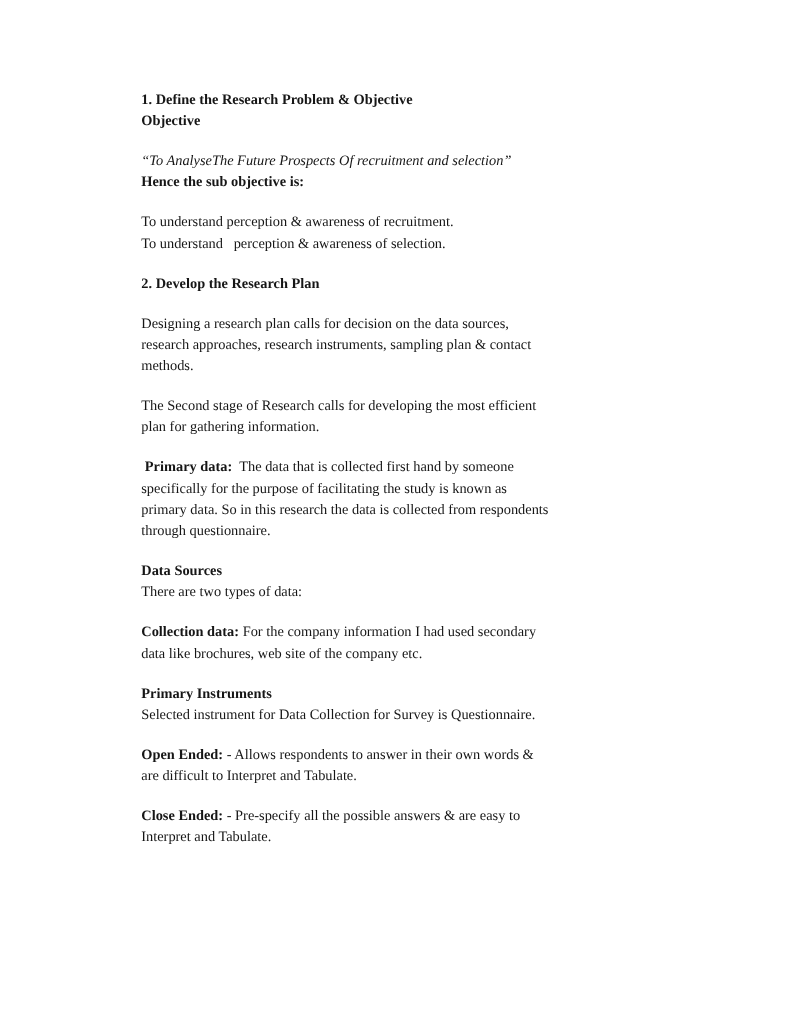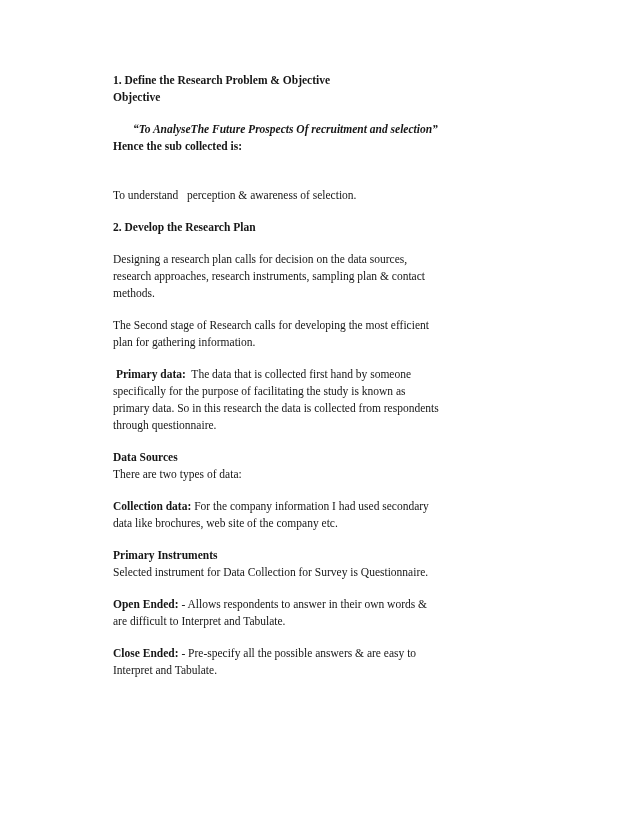--- a/index.html
+++ b/index.html
@@ -16,31 +16,31 @@
     padding: 72px 70px 0 113px;
     color: #161616;
     font-size: 11.5px;
     line-height: 17px;
   }
   .para {
     margin: 0 0 15px 0;
     white-space: pre-wrap;
   }
   .b  { font-weight: bold; }
-  .bi { font-weight: bold; font-style: italic; margin-left: 20px; }
+  .bi { font-weight: normal; font-style: italic; }
 </style>
 </head>
 <body>
 
 <div class="page">
   <p class="para"><span class="b">1. Define the Research Problem &amp; Objective</span><br><span class="b">Objective</span></p>
 
-  <p class="para"><span class="bi">“To AnalyseThe Future Prospects Of recruitment and selection”</span><br><span class="b">Hence the sub collected is:</span></p>
+  <p class="para"><span class="bi">“To AnalyseThe Future Prospects Of recruitment and selection”</span><br><span class="b">Hence the sub objective is:</span></p>
 
-  <p class="para"><br><span>To understand   perception &amp; awareness of selection.</span></p>
+  <p class="para"><span>To understand perception &amp; awareness of recruitment.</span><br><span>To understand   perception &amp; awareness of selection.</span></p>
 
   <p class="para"><span class="b">2. Develop the Research Plan</span></p>
 
   <p class="para"><span>Designing a research plan calls for decision on the data sources, research approaches, research instruments, sampling plan &amp; contact methods.</span></p>
 
   <p class="para"><span>The Second stage of Research calls for developing the most efficient plan for gathering information.</span></p>
 
   <p class="para"><span class="b"> Primary data: </span><span> The data that is collected first hand by someone specifically for the purpose of facilitating the study is known as primary data. So in this research the data is collected from respondents through questionnaire.</span></p>
 
   <p class="para"><span class="b">Data Sources</span><br><span>There are two types of data:</span></p>

